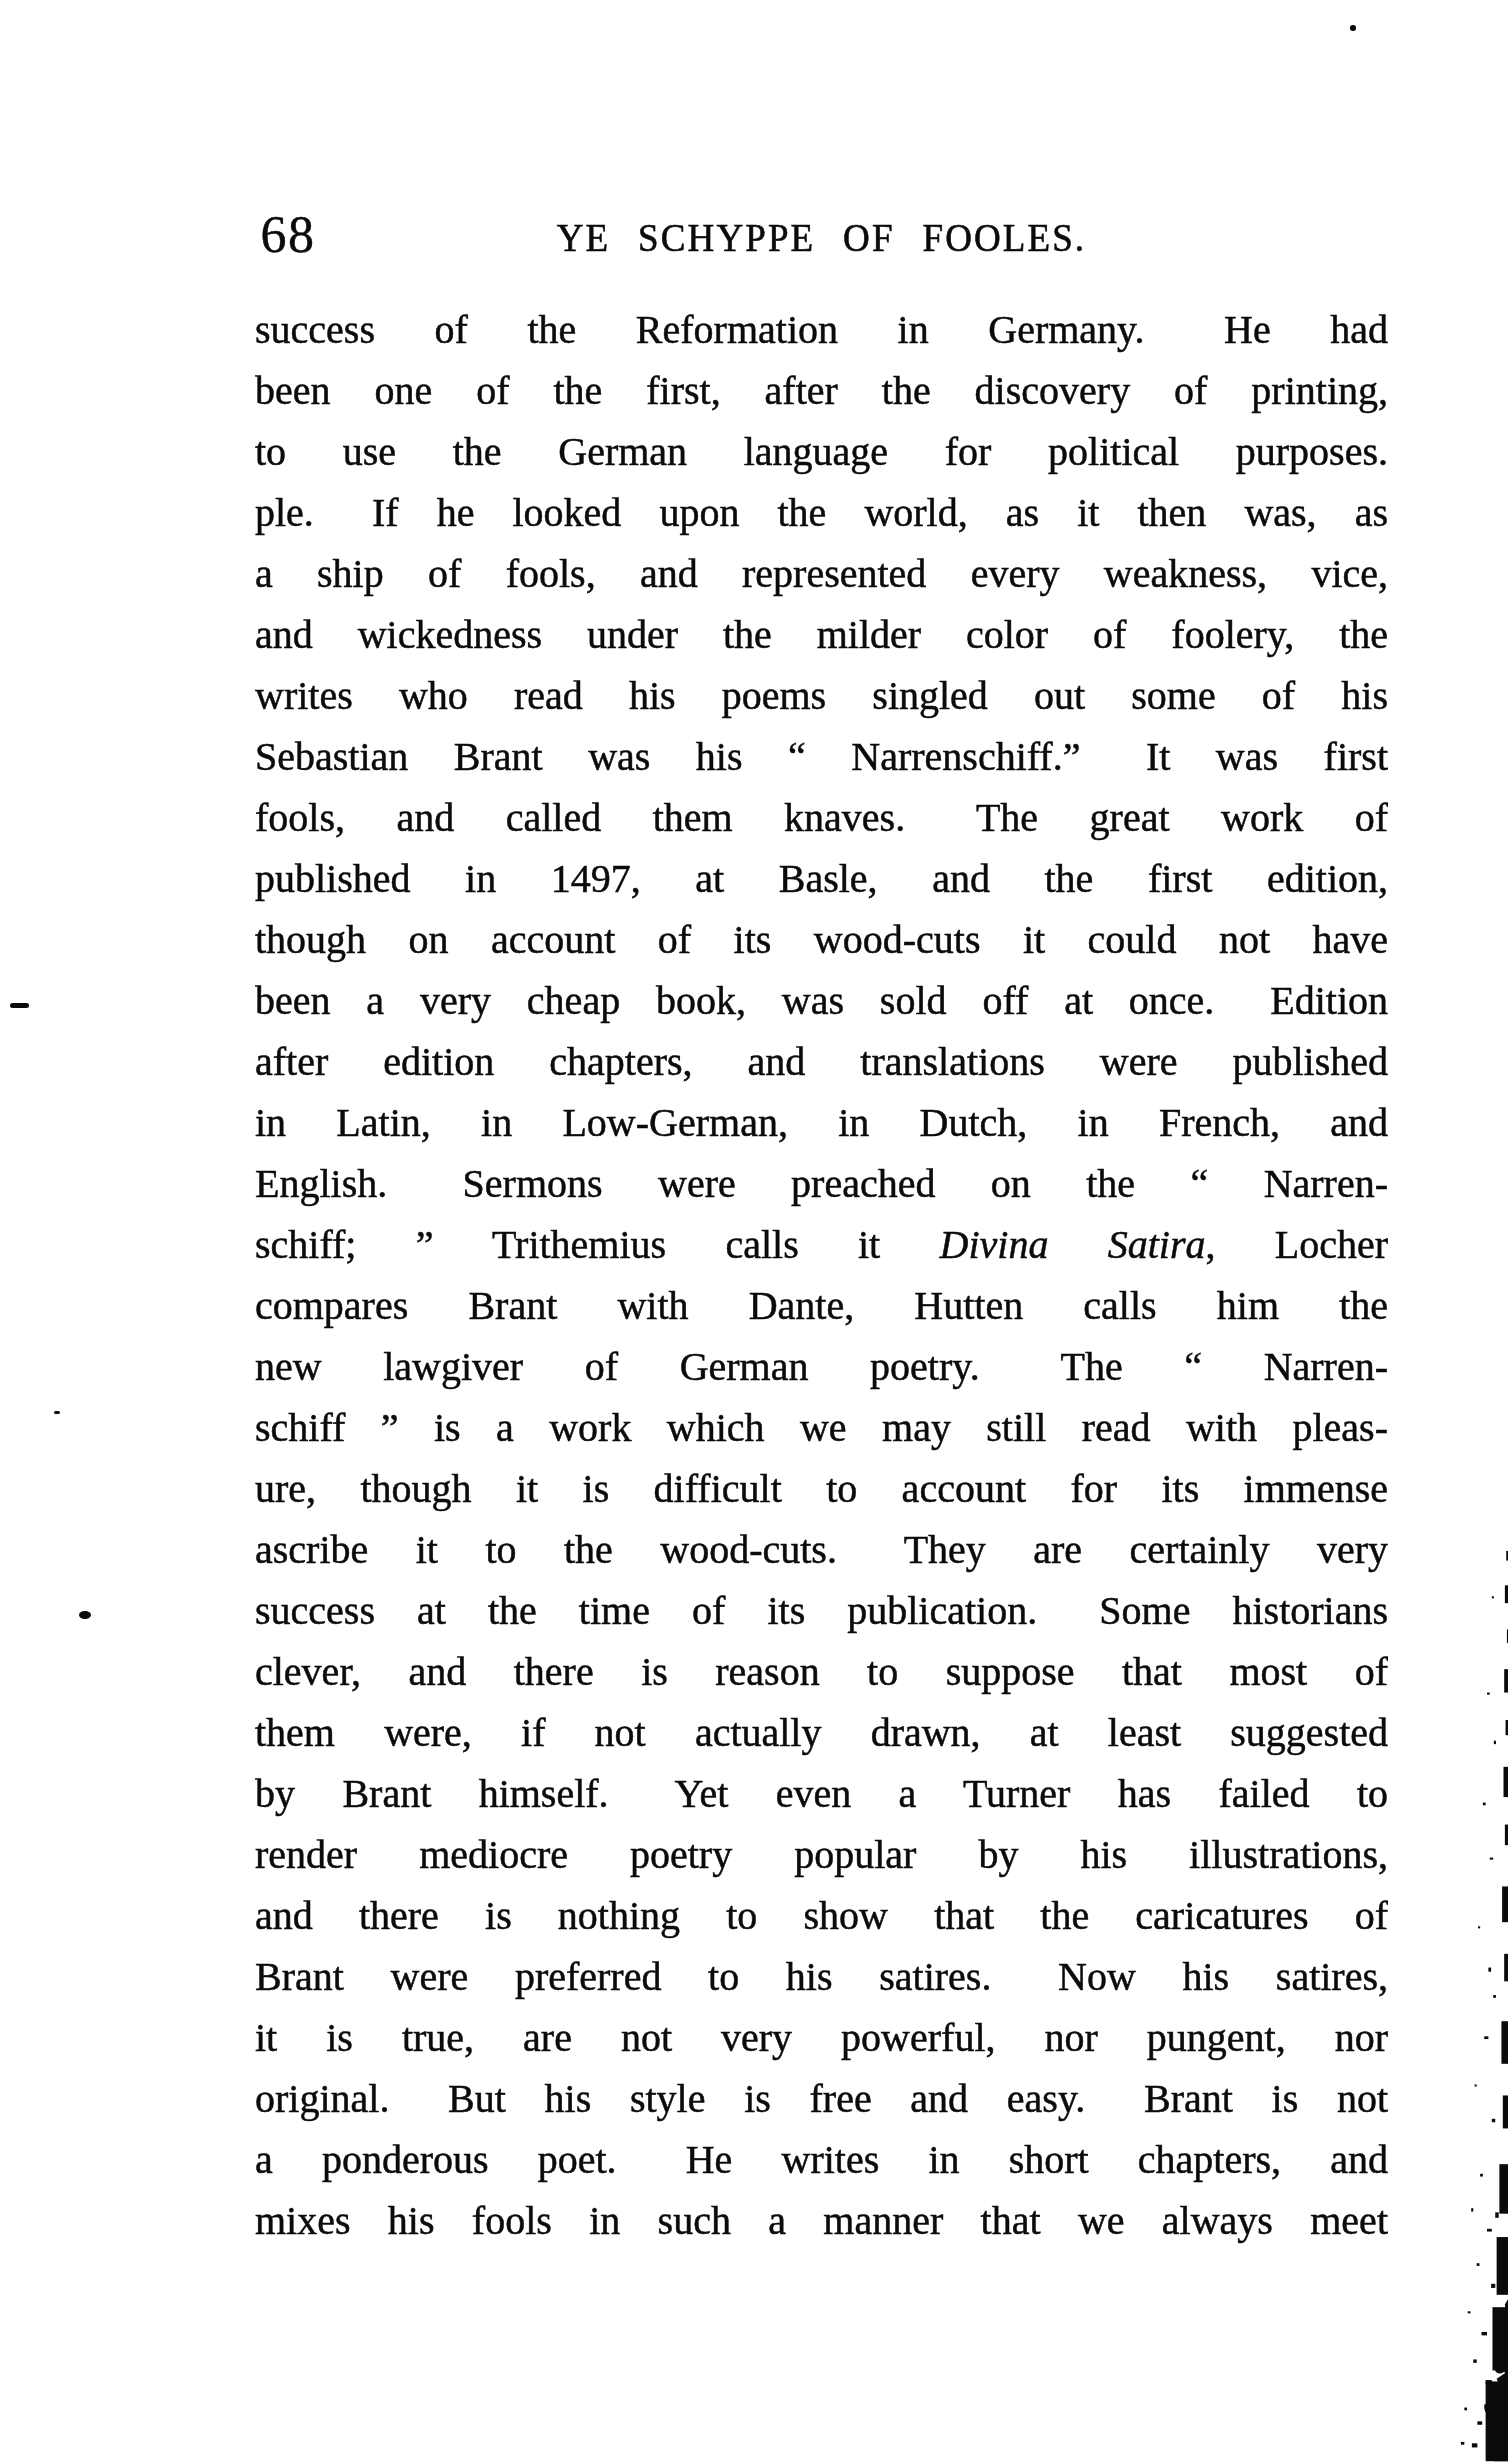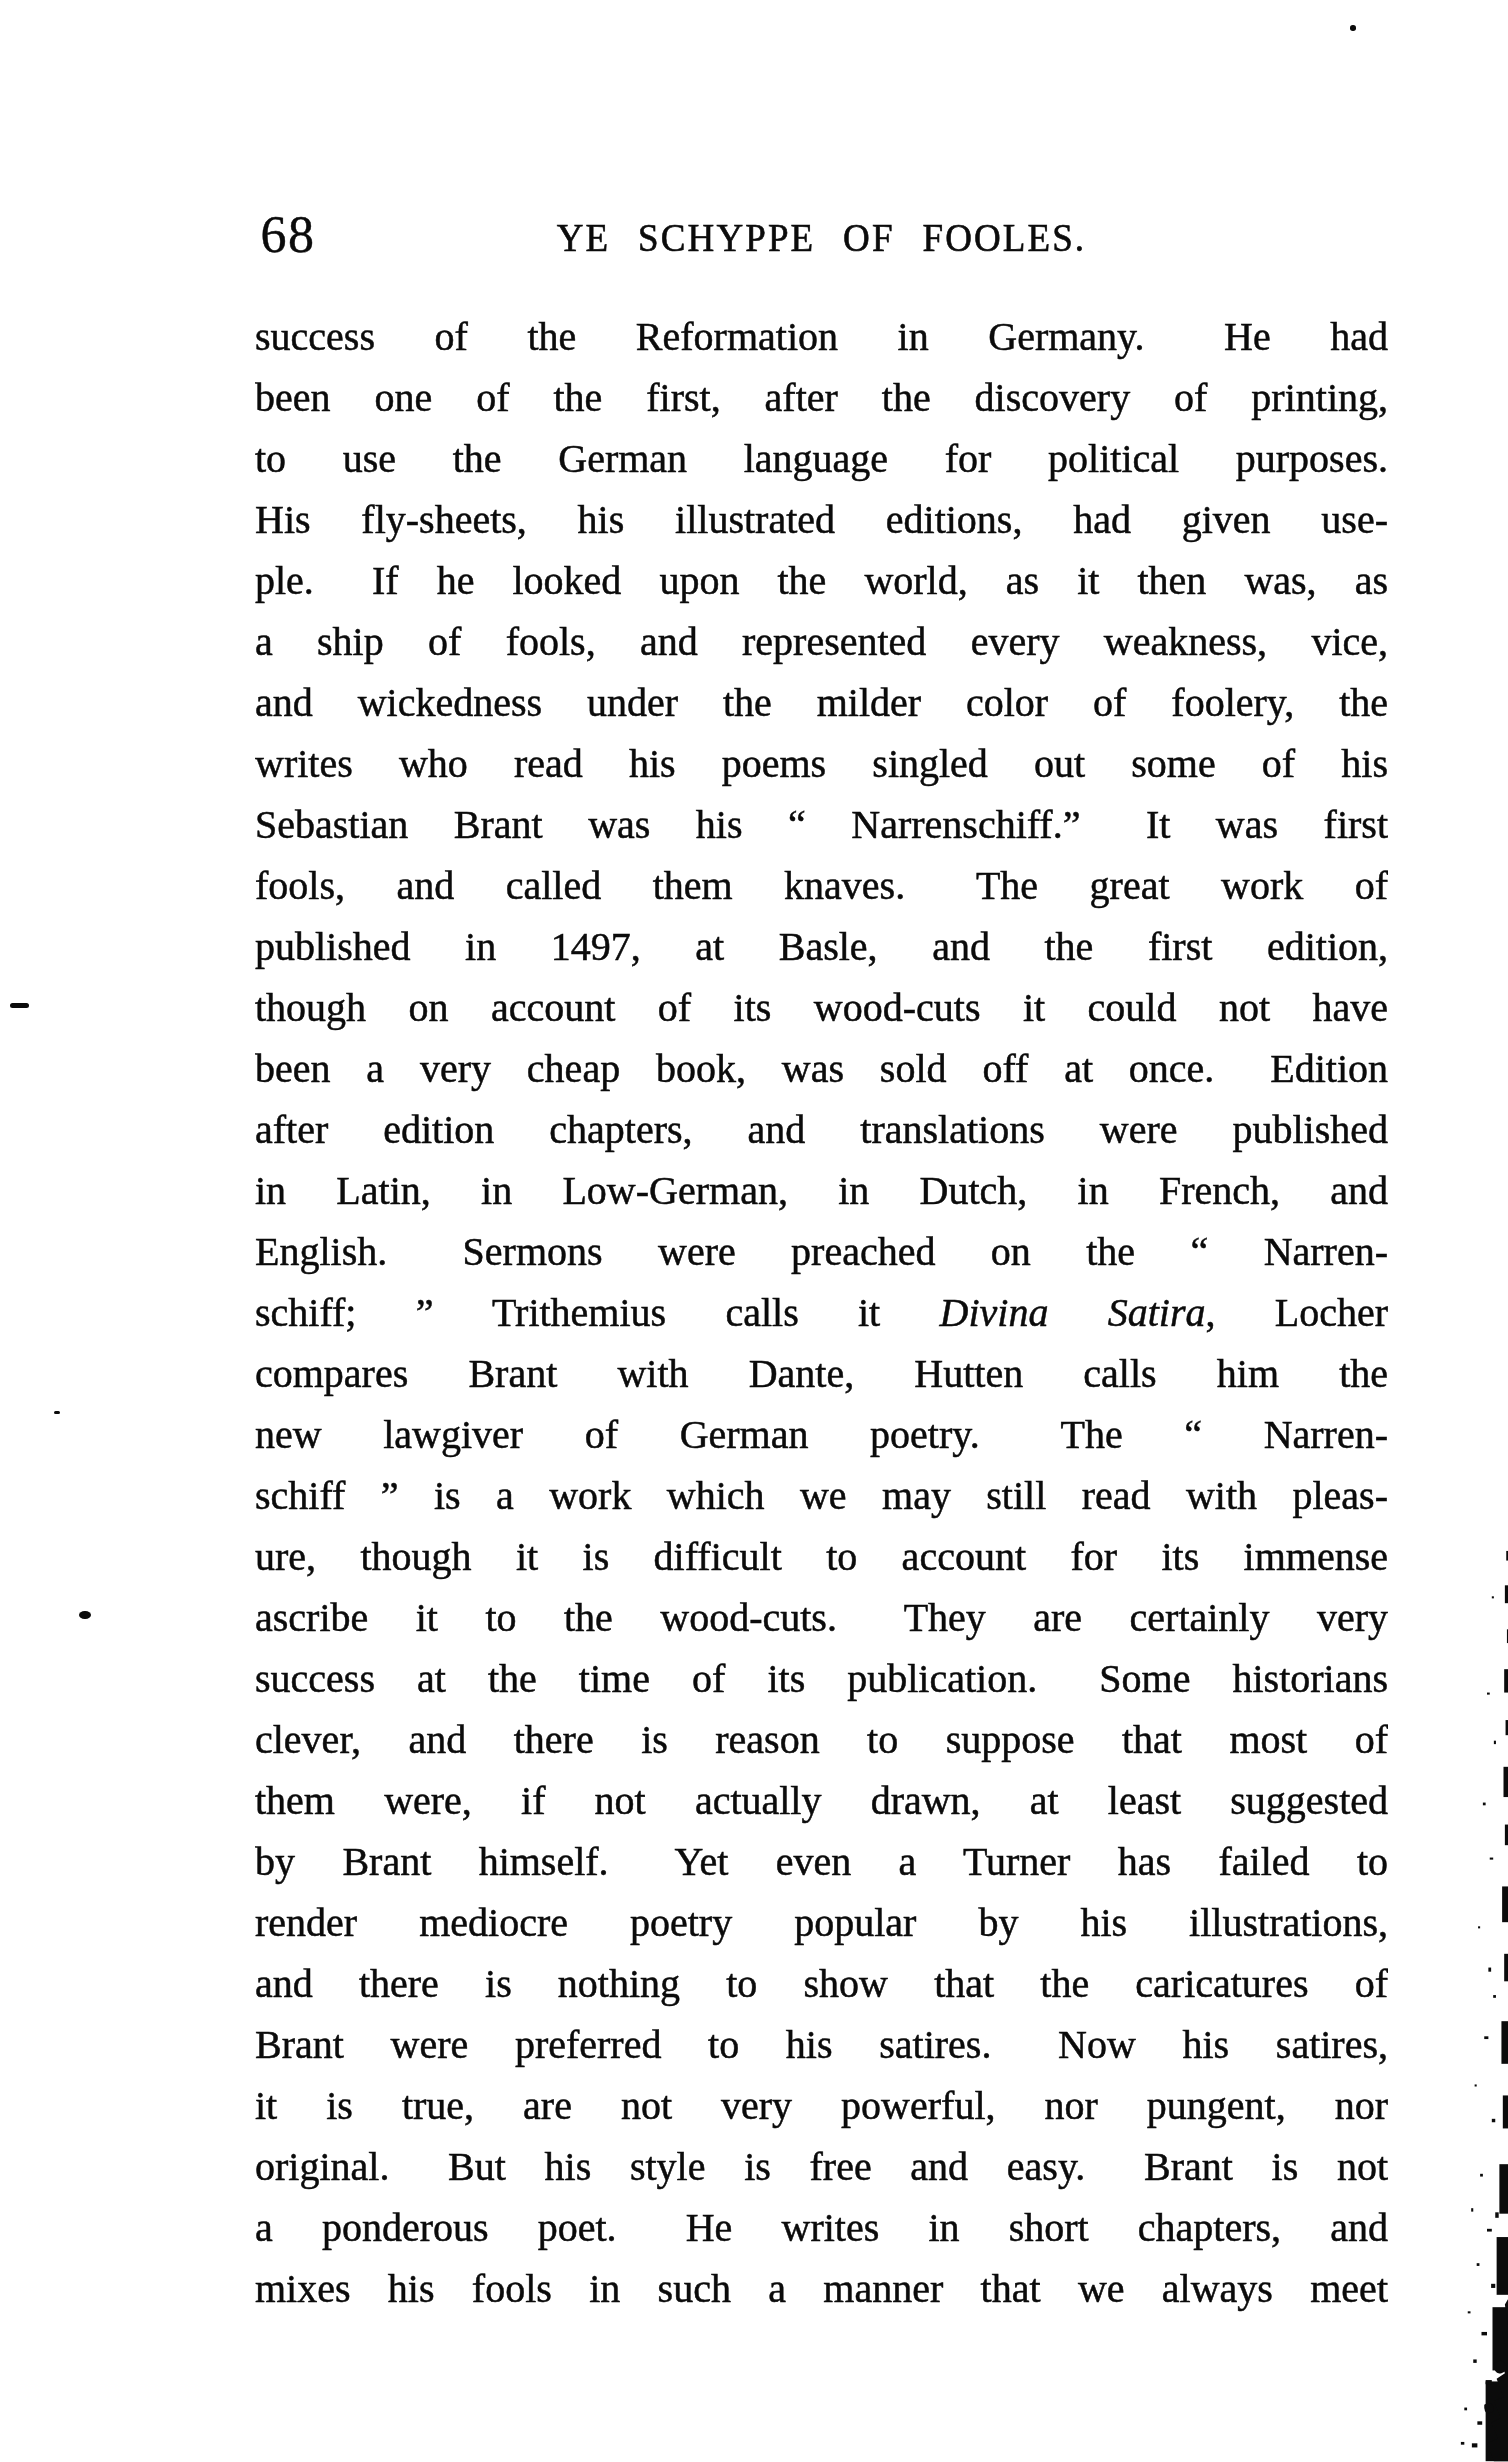--- a/index.html
+++ b/index.html
@@ -31,21 +31,21 @@
     position:absolute;left:0;right:0;top:6.9px;margin:0;
     text-align:center;
     font-size:37px;font-weight:normal;line-height:37px;
     letter-spacing:2.1px;word-spacing:16.5px;
     -webkit-text-stroke:0.6px var(--ink);
     transform:scaleY(1.08);
   }
 
   
   .text-block{
-    position:absolute;left:255px;top:306px;width:1133px;
+    position:absolute;left:255px;top:299px;width:1133px;
   }
   .line{
     height:61px;
     font-size:40px;
     line-height:61px;
     text-align:justify;
     text-align-last:justify;
     text-justify:inter-word;
     overflow:hidden;
     -webkit-text-stroke:0.5px var(--ink);
@@ -70,21 +70,20 @@
 
   <div class="header">
     <span class="page-number">68</span>
     <h1 class="running-title">YE SCHYPPE OF FOOLES.</h1>
   </div>
 
   <div class="text-block">
       <div class="line">success of the Reformation in Germany.  He had</div>
       <div class="line">been one of the first, after the discovery of printing,</div>
       <div class="line">to use the German language for political purposes.</div>
-      <div class="line">His fly-sheets, his illustrated editions, had given use-</div>
       <div class="line">ple.  If he looked upon the world, as it then was, as</div>
       <div class="line">a ship of fools, and represented every weakness, vice,</div>
       <div class="line">and wickedness under the milder color of foolery, the</div>
       <div class="line">writes who read his poems singled out some of his</div>
       <div class="line">Sebastian Brant was his “ Narrenschiff.”  It was first</div>
       <div class="line">fools, and called them knaves.  The great work of</div>
       <div class="line">published in 1497, at Basle, and the first edition,</div>
       <div class="line">though on account of its wood-cuts it could not have</div>
       <div class="line">been a very cheap book, was sold off at once.  Edition</div>
       <div class="line">after edition chapters, and translations were published</div>

